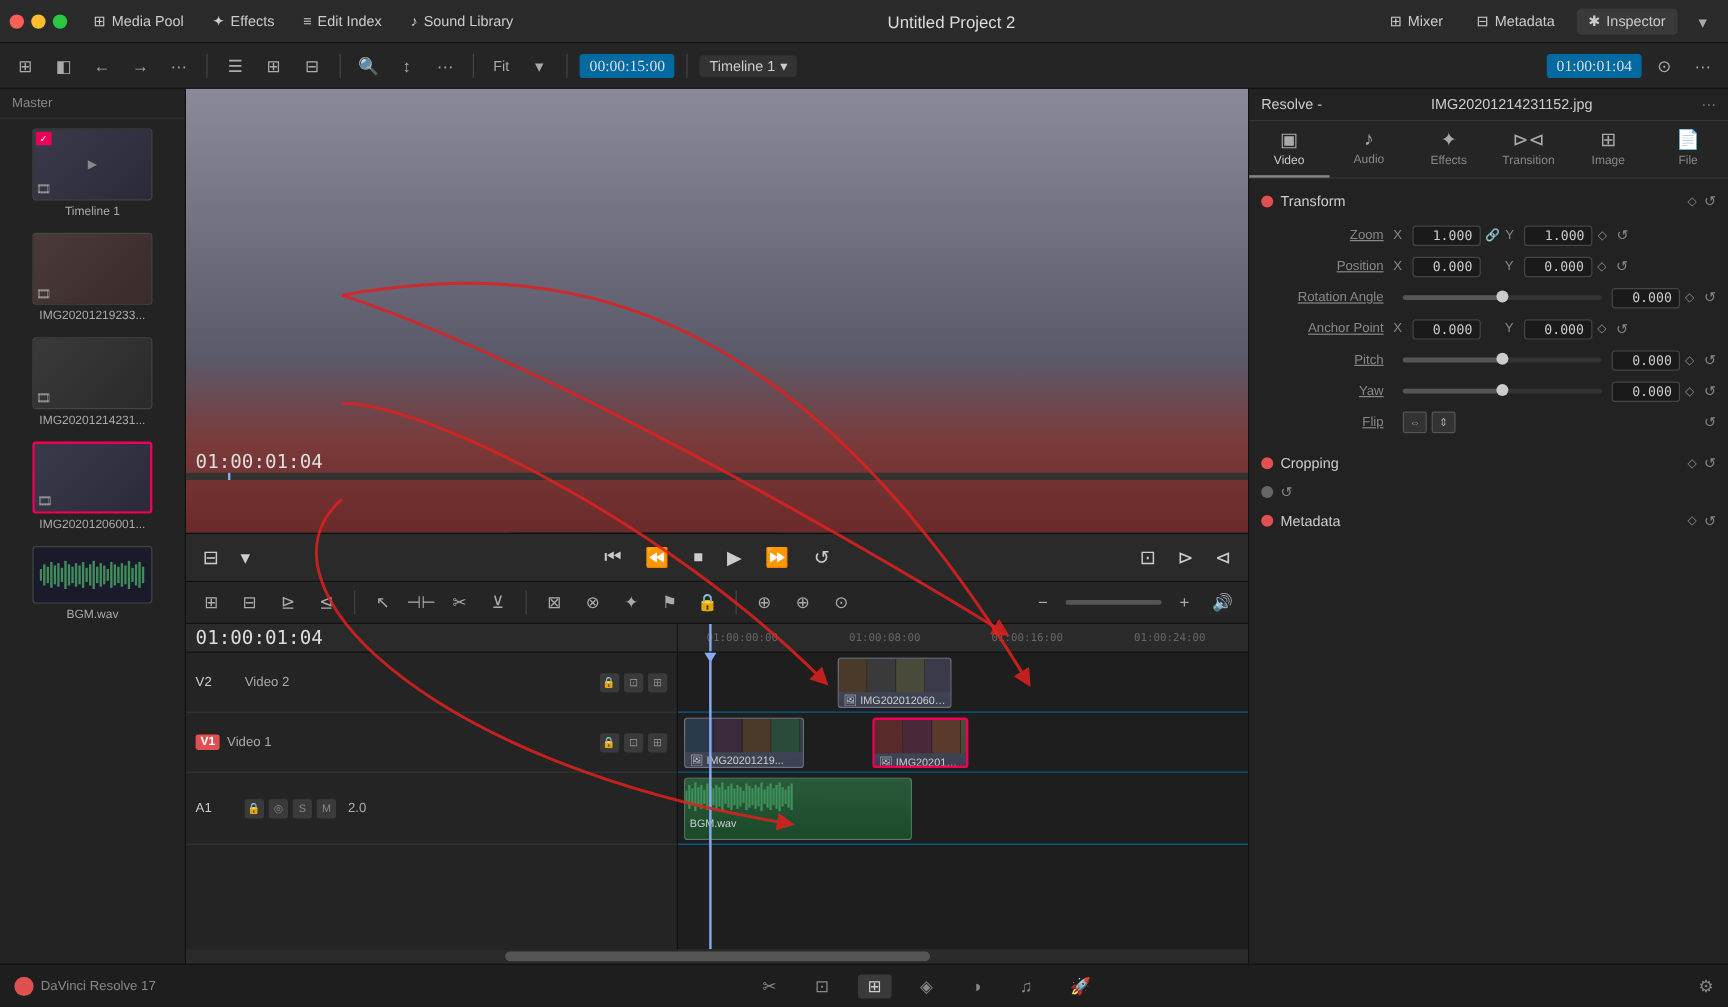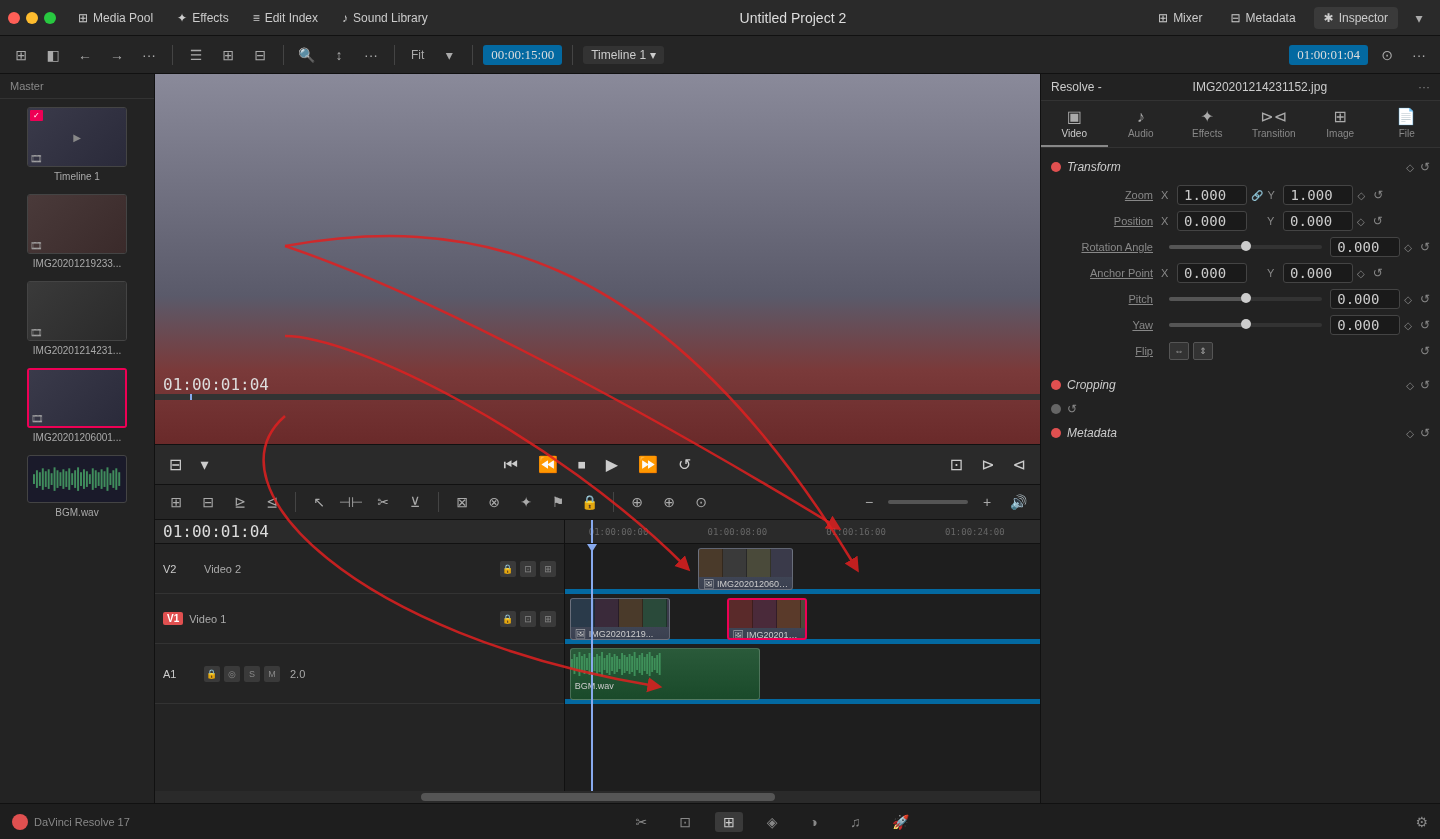--- a/index.html
+++ b/index.html
@@ -62,21 +62,21 @@
     .track-headers { width: 410px; flex-shrink: 0; background: #242424; border-right: 1px solid #111; }
     .track-header { display: flex; align-items: center; height: 50px; border-bottom: 1px solid #333; padding: 0 8px; gap: 6px; }
     .track-label { font-size: 11px; color: #ccc; width: 35px; }
     .track-name { font-size: 11px; color: #aaa; flex: 1; }
     .track-icons { display: flex; gap: 4px; }
     .track-icon { width: 16px; height: 16px; border-radius: 2px; background: #3a3a3a; display: flex; align-items: center; justify-content: center; color: #888; font-size: 9px; cursor: pointer; }
     .track-label-v1 { color: #fff; background: #e05050; padding: 1px 4px; border-radius: 2px; font-size: 10px; font-weight: bold; }
 
     
     .timeline-ruler { height: 24px; background: #2a2a2a; display: flex; align-items: center; border-bottom: 1px solid #111; position: relative; overflow: hidden; }
-    .track-row { height: 50px; border-bottom: 5px solid #0369a1; position: relative; background: #1e1e1e; }
+    .track-row { height: 50px; border-bottom: 1px solid #0369a1; position: relative; background: #1e1e1e; }
     .track-row:nth-child(odd) { background: #1e1e1e; }
 
     
     .clip { position: absolute; top: 4px; height: 42px; border-radius: 3px; overflow: hidden; border: 1px solid rgba(255,255,255,0.2); cursor: pointer; }
     .clip-video { background: linear-gradient(180deg, #4a5060 0%, #3a4050 100%); }
     .clip-audio { background: linear-gradient(180deg, #2a5a3a 0%, #1a4a2a 100%); }
     .clip-label { font-size: 9px; color: #ccc; padding: 2px 4px; white-space: nowrap; overflow: hidden; text-overflow: ellipsis; }
     .clip-filmstrip { display: flex; height: 28px; overflow: hidden; }
     .filmstrip-frame { width: 24px; height: 28px; flex-shrink: 0; background: #2a2a3a; border-right: 1px solid rgba(0,0,0,0.3); }
 
@@ -89,30 +89,30 @@
     .inspector-tab-icon { font-size: 16px; color: #aaa; }
     .inspector-tab-label { font-size: 10px; color: #888; }
     .inspector-tab.active .inspector-tab-label { color: #ccc; }
     .inspector-body { flex: 1; overflow-y: auto; padding: 8px 0; }
 
     
     .inspector-section { margin-bottom: 2px; }
     .section-header { display: flex; align-items: center; padding: 4px 10px; gap: 6px; cursor: pointer; }
     .section-dot { width: 10px; height: 10px; border-radius: 50%; background: #e05050; flex-shrink: 0; }
     .section-dot.gray { background: #666; }
-    .section-title { font-size: 12px; color: #ccc; flex: 1; font-style: italic; }
+    .section-title { font-size: 12px; color: #ccc; flex: 1; }
     .section-diamond { color: #888; font-size: 10px; }
     .section-reset { color: #888; font-size: 12px; cursor: pointer; }
     .section-content { padding: 4px 10px 8px; }
 
     
     .prop-row { display: flex; align-items: center; height: 26px; }
     .prop-label { font-size: 11px; color: #888; width: 110px; text-align: right; padding-right: 8px; flex-shrink: 0; text-decoration: underline; }
     .prop-axis { font-size: 11px; color: #888; width: 16px; flex-shrink: 0; }
-    .prop-value { width: 70px; background: #1a1a1a; border: 1px solid #444; border-radius: 3px; color: #ccc; font-size: 14px; font-family: monospace; padding: 1px 6px; }
+    .prop-value { width: 57px; background: #1a1a1a; border: 1px solid #444; border-radius: 3px; color: #ccc; font-size: 11px; font-family: monospace; text-align: right; padding: 1px 6px; }
     .prop-slider-container { flex: 1; position: relative; height: 4px; background: #333; border-radius: 2px; margin: 0 8px; }
     .prop-slider-fill { height: 100%; background: #555; border-radius: 2px; }
     .prop-slider-thumb { position: absolute; top: -4px; width: 10px; height: 10px; background: #ccc; border-radius: 50%; }
     .prop-diamond { color: #888; font-size: 10px; margin: 0 4px; }
     .prop-reset { color: #888; font-size: 12px; cursor: pointer; margin-left: 4px; }
     .prop-link-icon { color: #888; font-size: 10px; margin: 0 4px; cursor: pointer; }
 
     
     .flip-buttons { display: flex; gap: 4px; margin-left: 8px; }
     .flip-btn { width: 20px; height: 18px; background: #333; border: 1px solid #555; border-radius: 2px; display: flex; align-items: center; justify-content: center; font-size: 9px; color: #aaa; cursor: pointer; }

